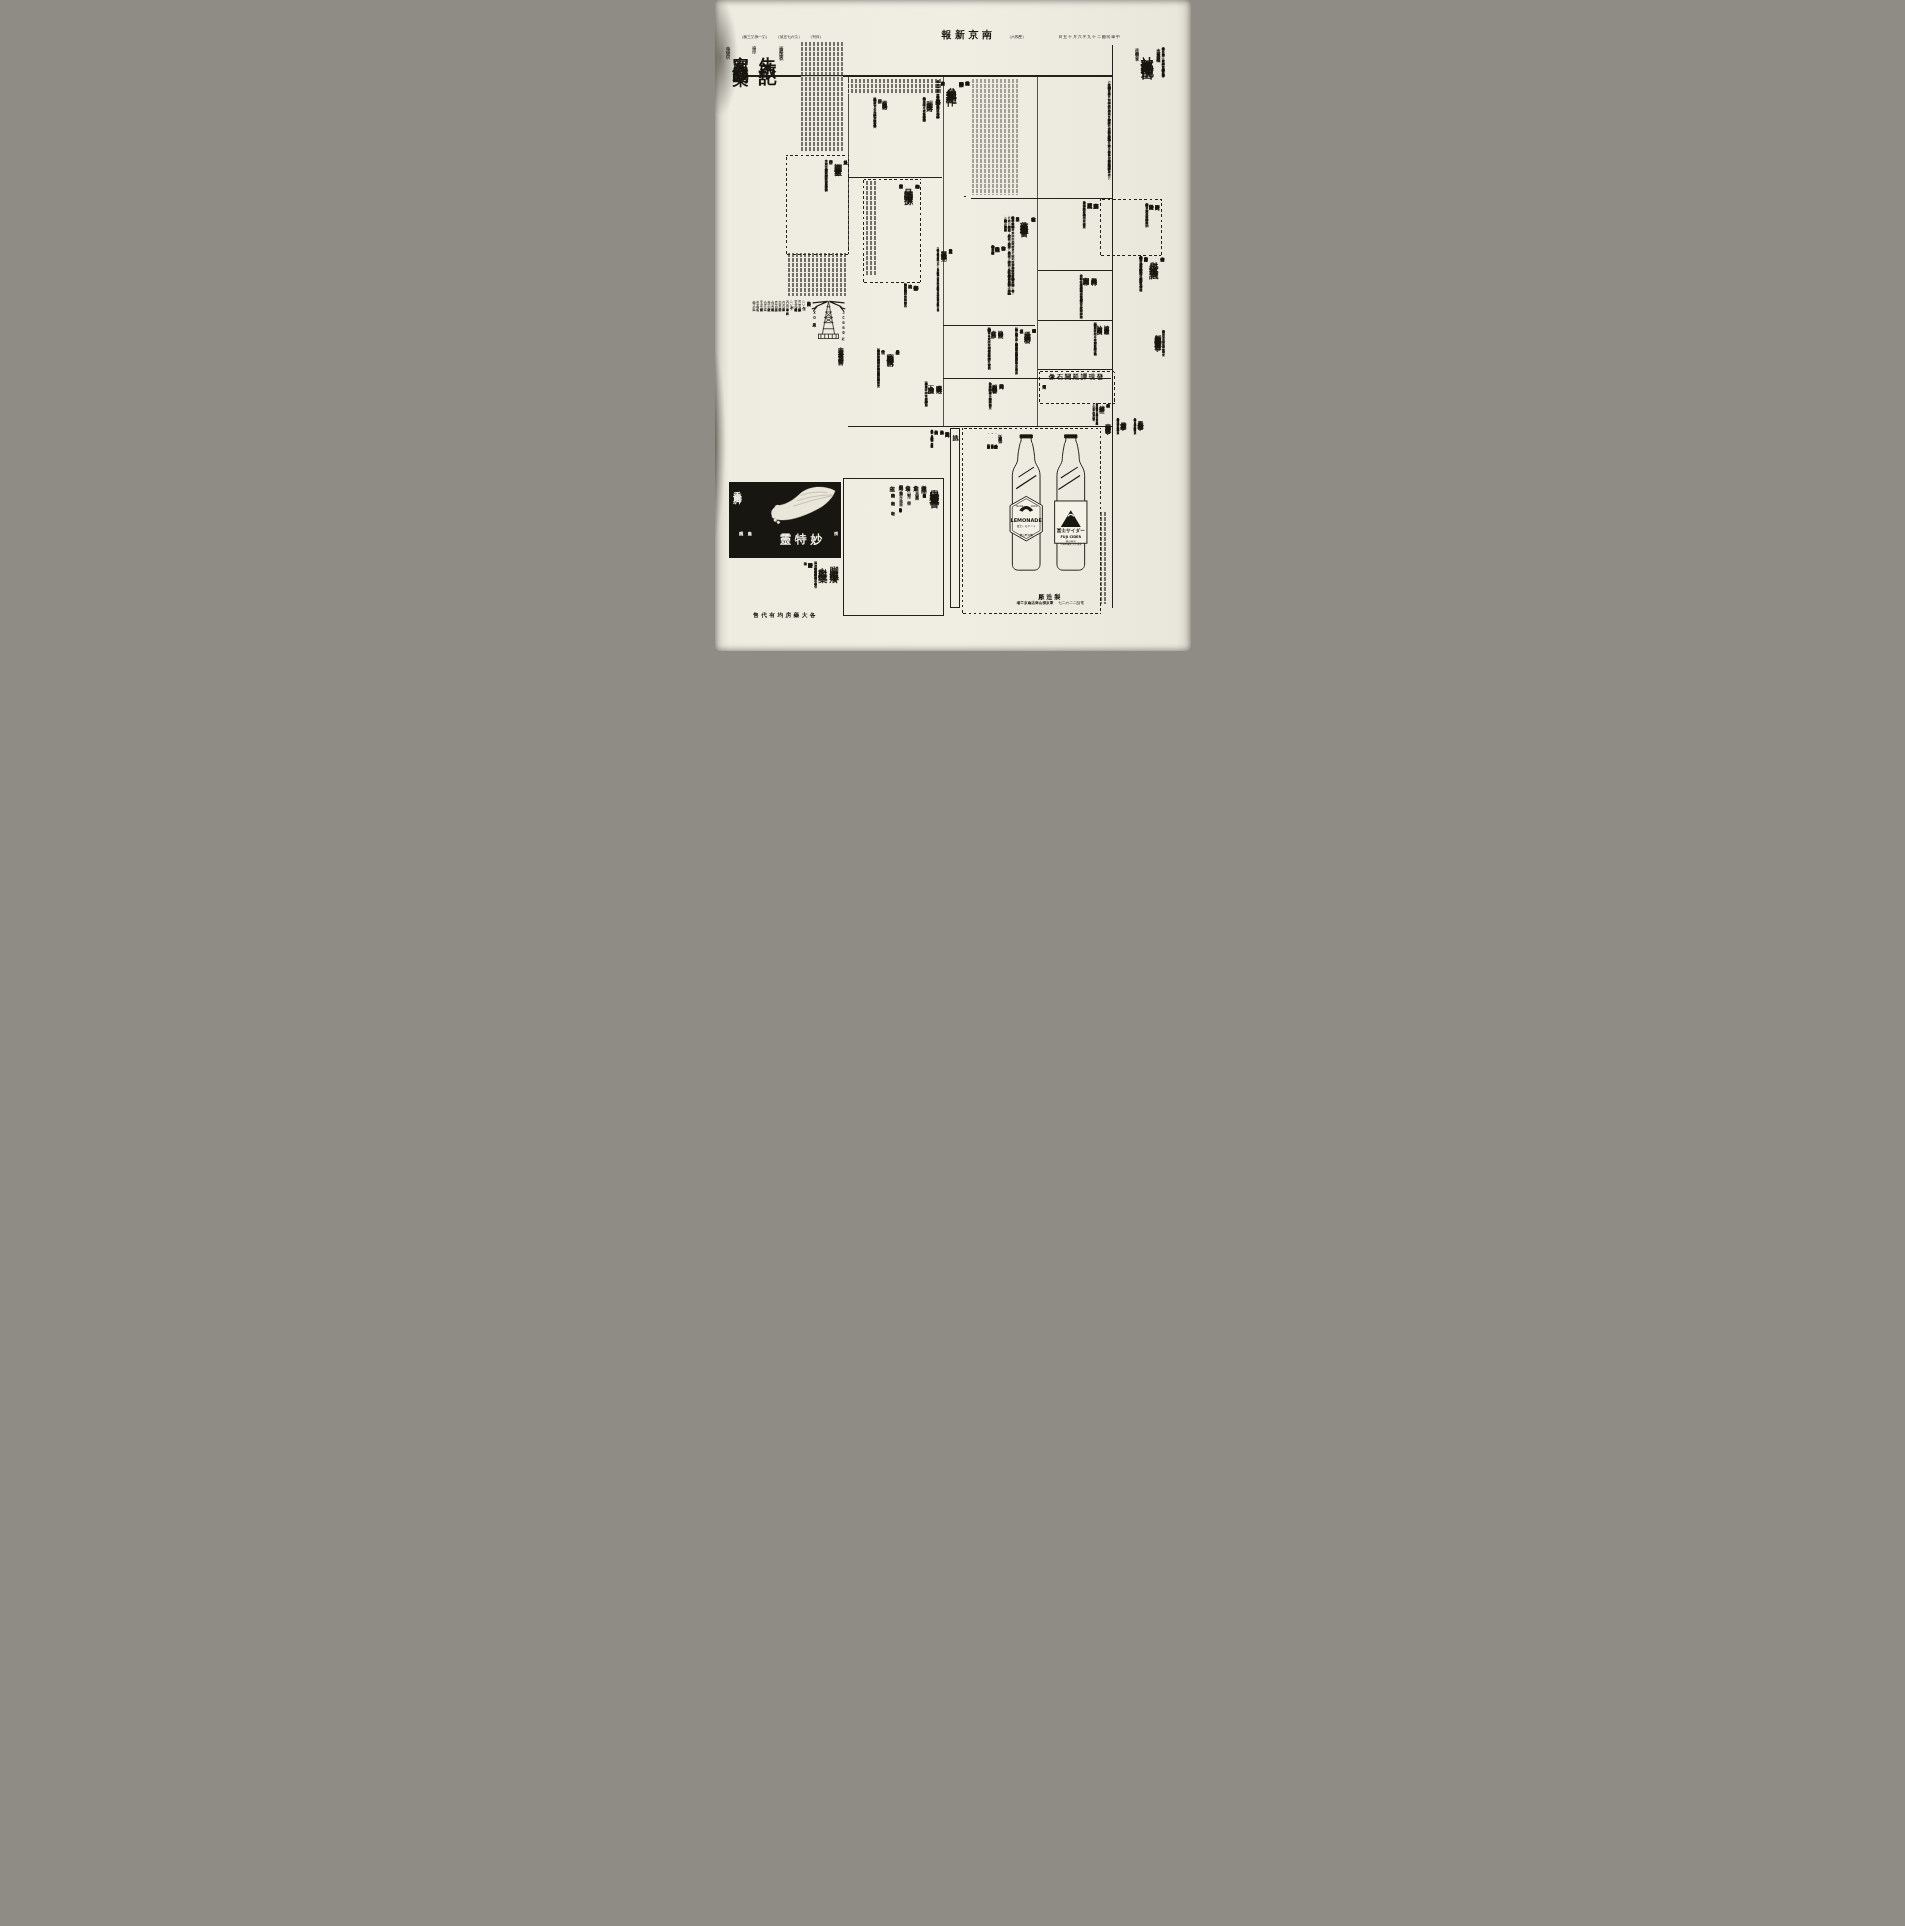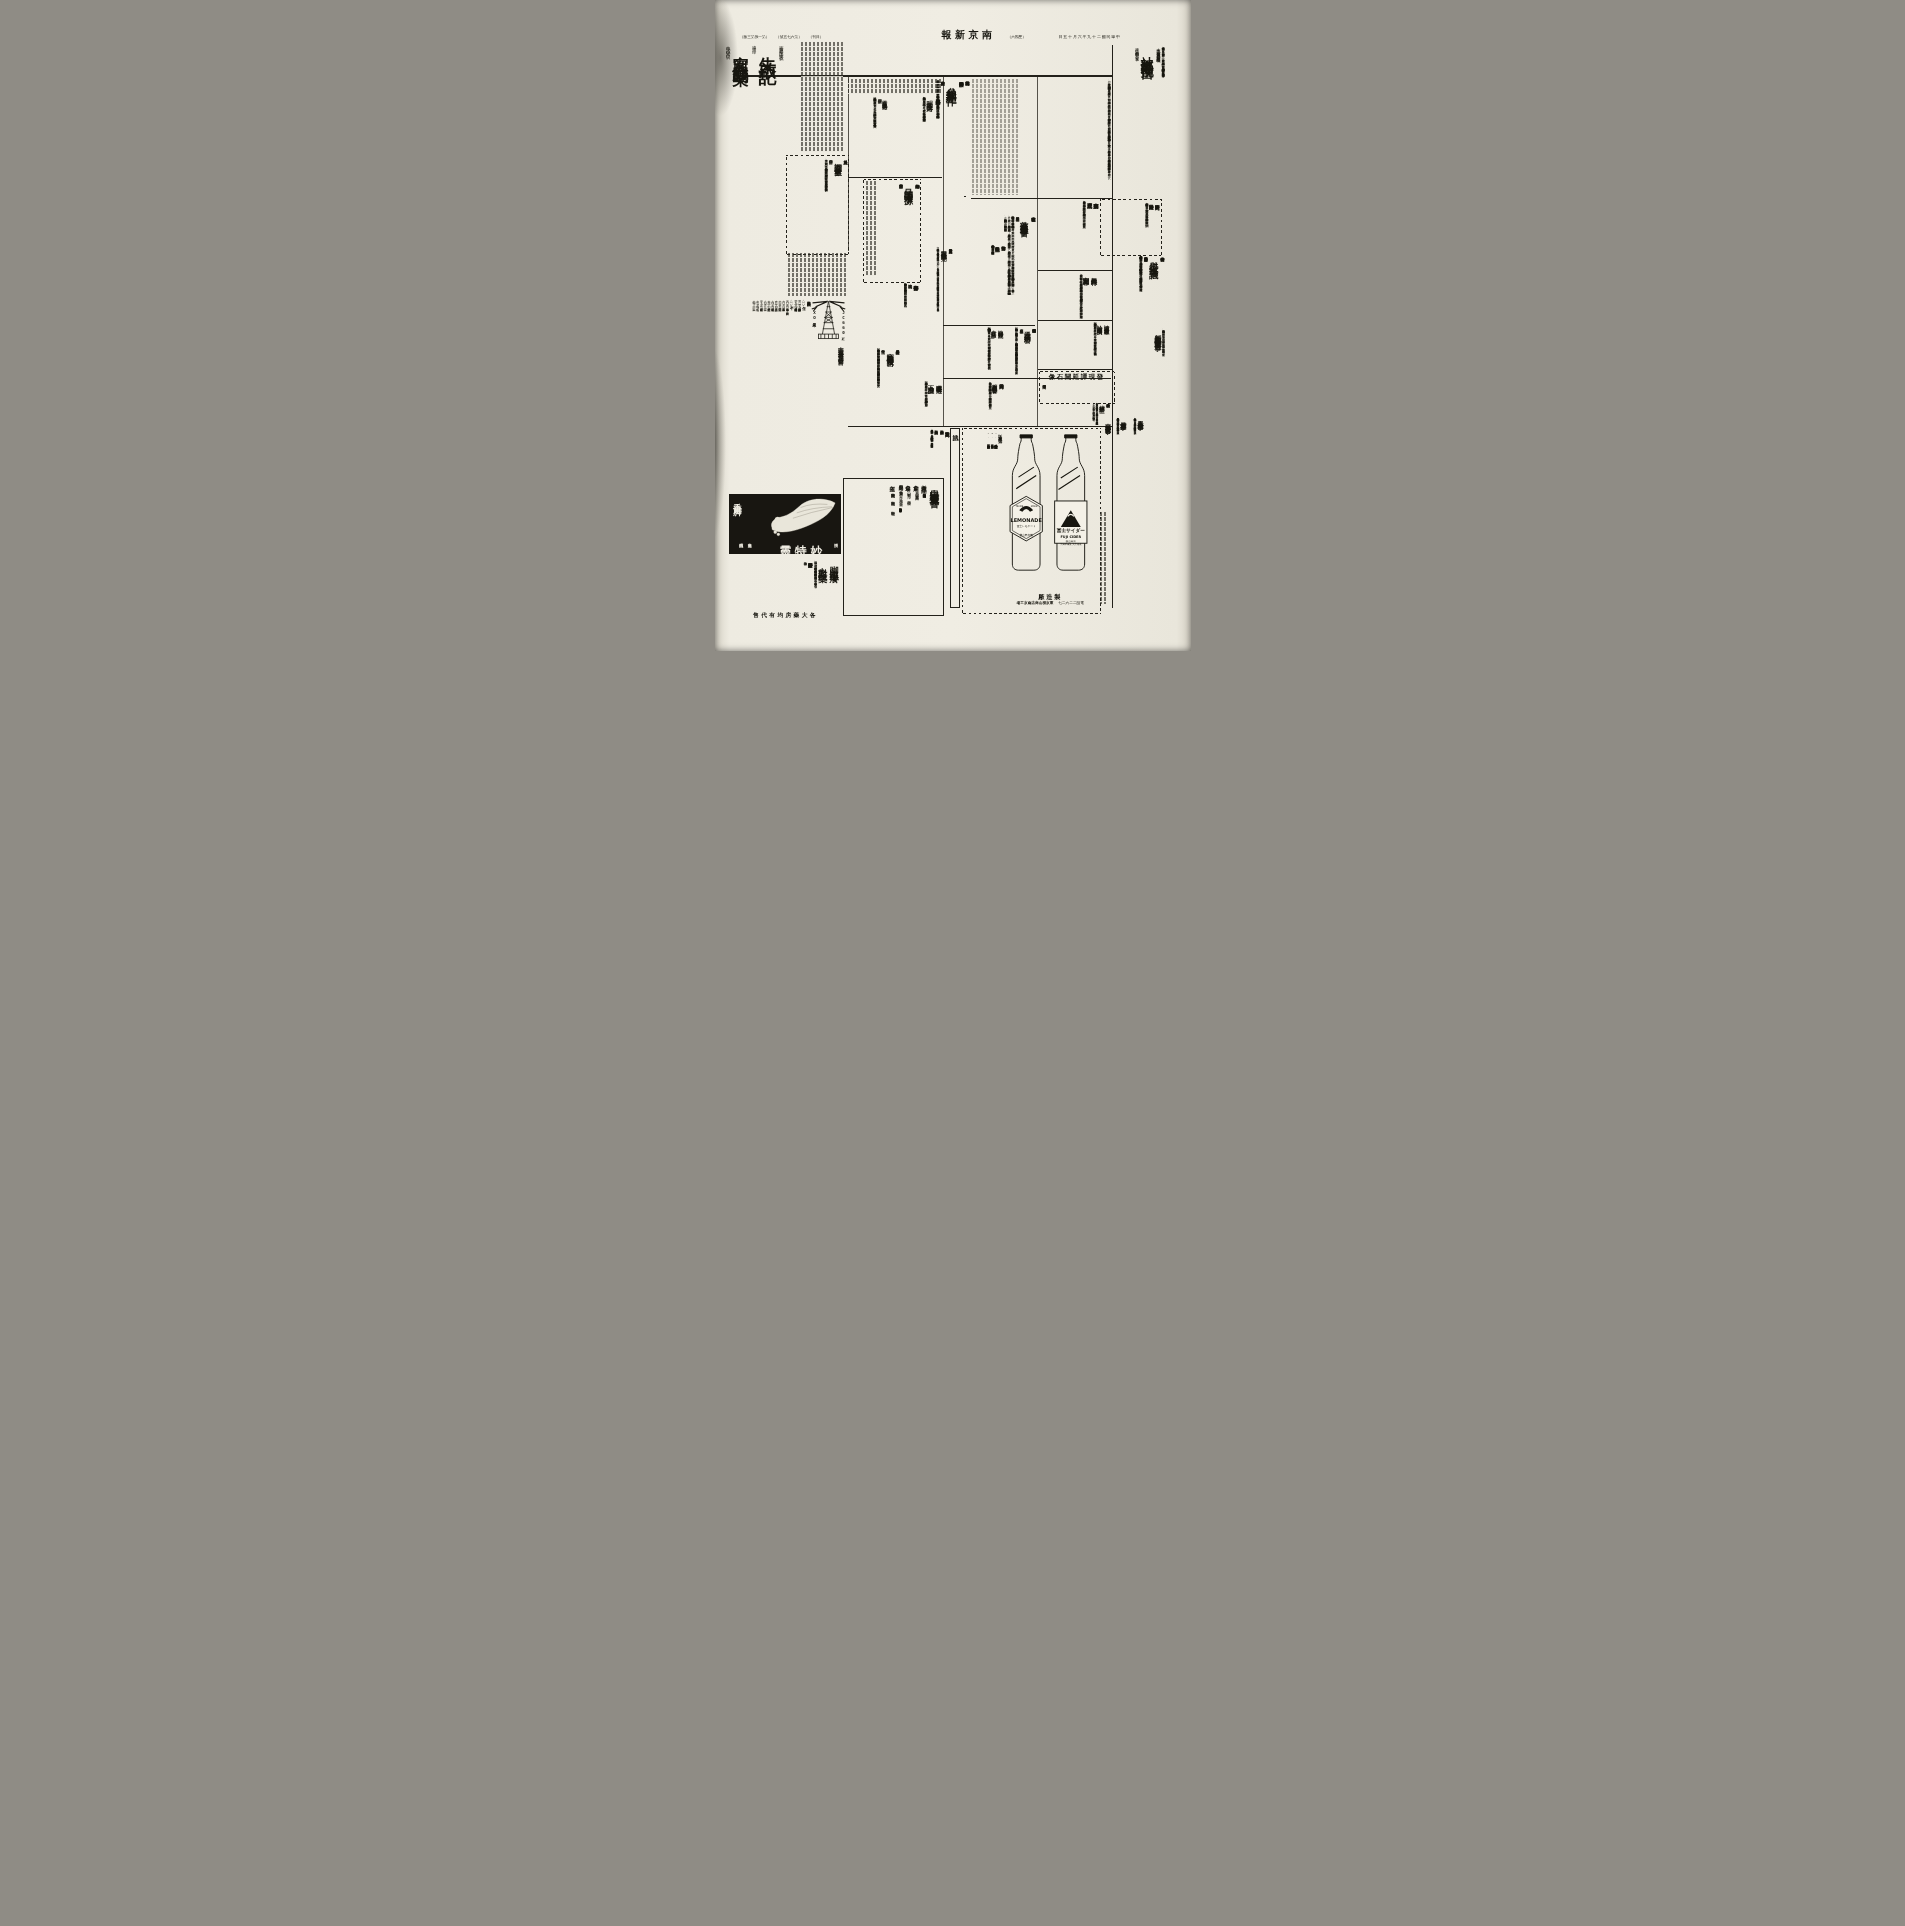--- a/index.html
+++ b/index.html
@@ -370,21 +370,21 @@
       </div>
       <div class="rtl-line" style="position:absolute;bottom:4.6px;left:0;width:100%;text-align:center;">
         <span class="f9 b">場工京南店商山橫京東</span>
         <span class="f9" style="margin-left:3.1px;">七二六二二話電</span>
       </div>
     </div>
   </div>
 
   <div class="art" style="left:14.6px;top:482px;width:112px;height:139px;">
 
-    <div style="position:absolute;left:0;top:0;width:100%;height:60px;background:#181611;margin-top:12px;">
+    <div style="position:absolute;left:0;top:0;width:100%;height:76px;background:#181611;">
       <div class="v b" style="position:absolute;left:3.1px;top:2.3px;color:#efece2;font-size:8.5px;letter-spacing:2.3px;height:46px;">香港脚</div>
       <svg width="73" height="46" viewBox="0 0 190 120" style="position:absolute;right:2.3px;top:1.5px;">
         <g fill="#e8e4d8" stroke="#e8e4d8">
           <path d="M180 18 C150 2 110 6 88 26 C70 42 56 52 34 56 C18 60 10 72 16 84 C24 98 60 96 92 84 C130 70 168 52 180 18 Z" fill="#e9e6da"></path>
           <circle cx="30" cy="62" r="7"></circle>
             <circle cx="22" cy="74" r="5.5"></circle>
             <circle cx="20" cy="85" r="4.5"></circle>
             <circle cx="24" cy="94" r="4"></circle>
             <circle cx="32" cy="100" r="3.5"></circle>
         </g>

